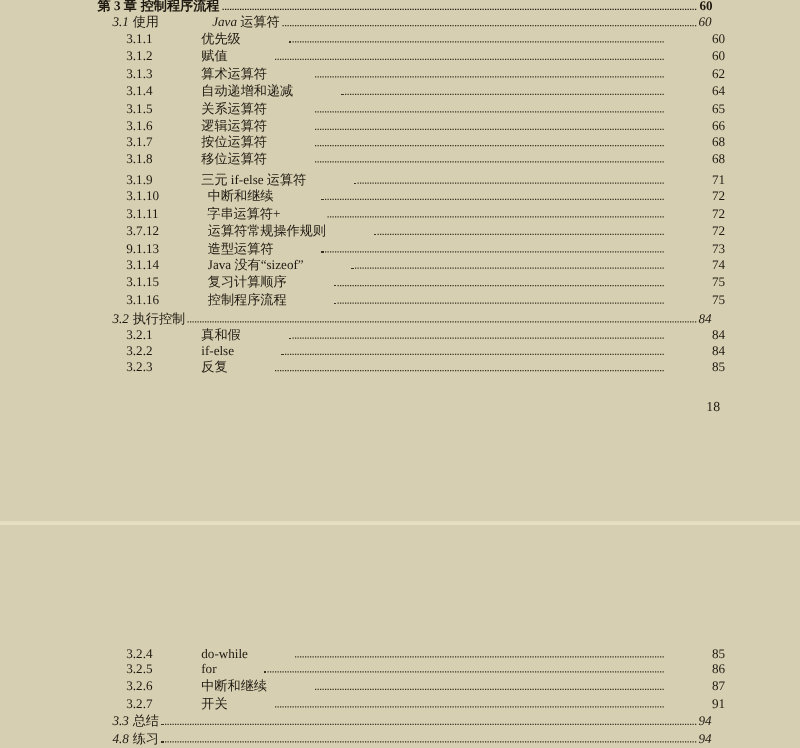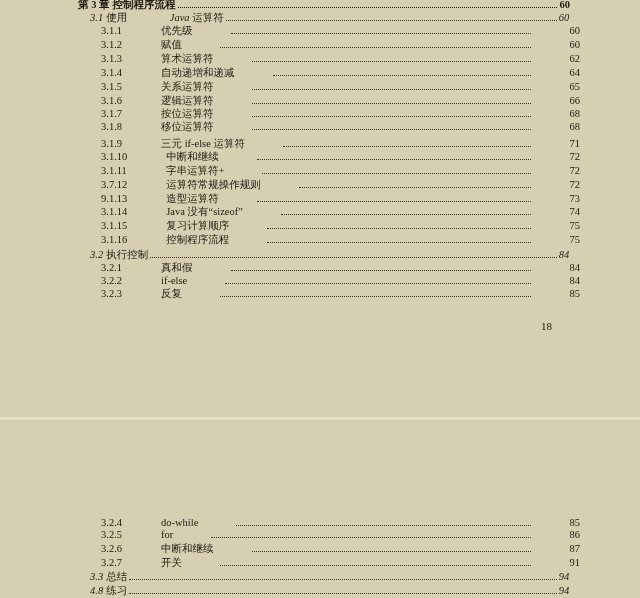--- a/index.html
+++ b/index.html
@@ -29,21 +29,21 @@
     height: 9px;
   }
   .toc-row .page-num { text-align: right; min-width: 12px; }
   .lvl0 { left: 78px; right: 70px; font-weight: bold; }
   .lvl0 .leader { border-bottom: 1.5px dotted #1e1a12; }
   .lvl1 { left: 90px; right: 70px; }
   .lvl1 .num, .lvl1 .page-num { font-style: italic; text-align: center; }
   .lvl2 { left: 101px; right: 60px; gap: 36px; }
   .em { font-style: italic; margin-left: 40px; }
   .page-footer-num {
-    position: absolute; left: 541px; top: 320px; font-size: 11px;
+    position: absolute; left: 565px; top: 320px; font-size: 11px;
   }
 </style>
 </head>
 <body>
 
 <div class="page page-top">
   <div class="toc">
 
     <div class="toc-row lvl0" style="top:-2px">
       <span class="num">第 3 章</span>

